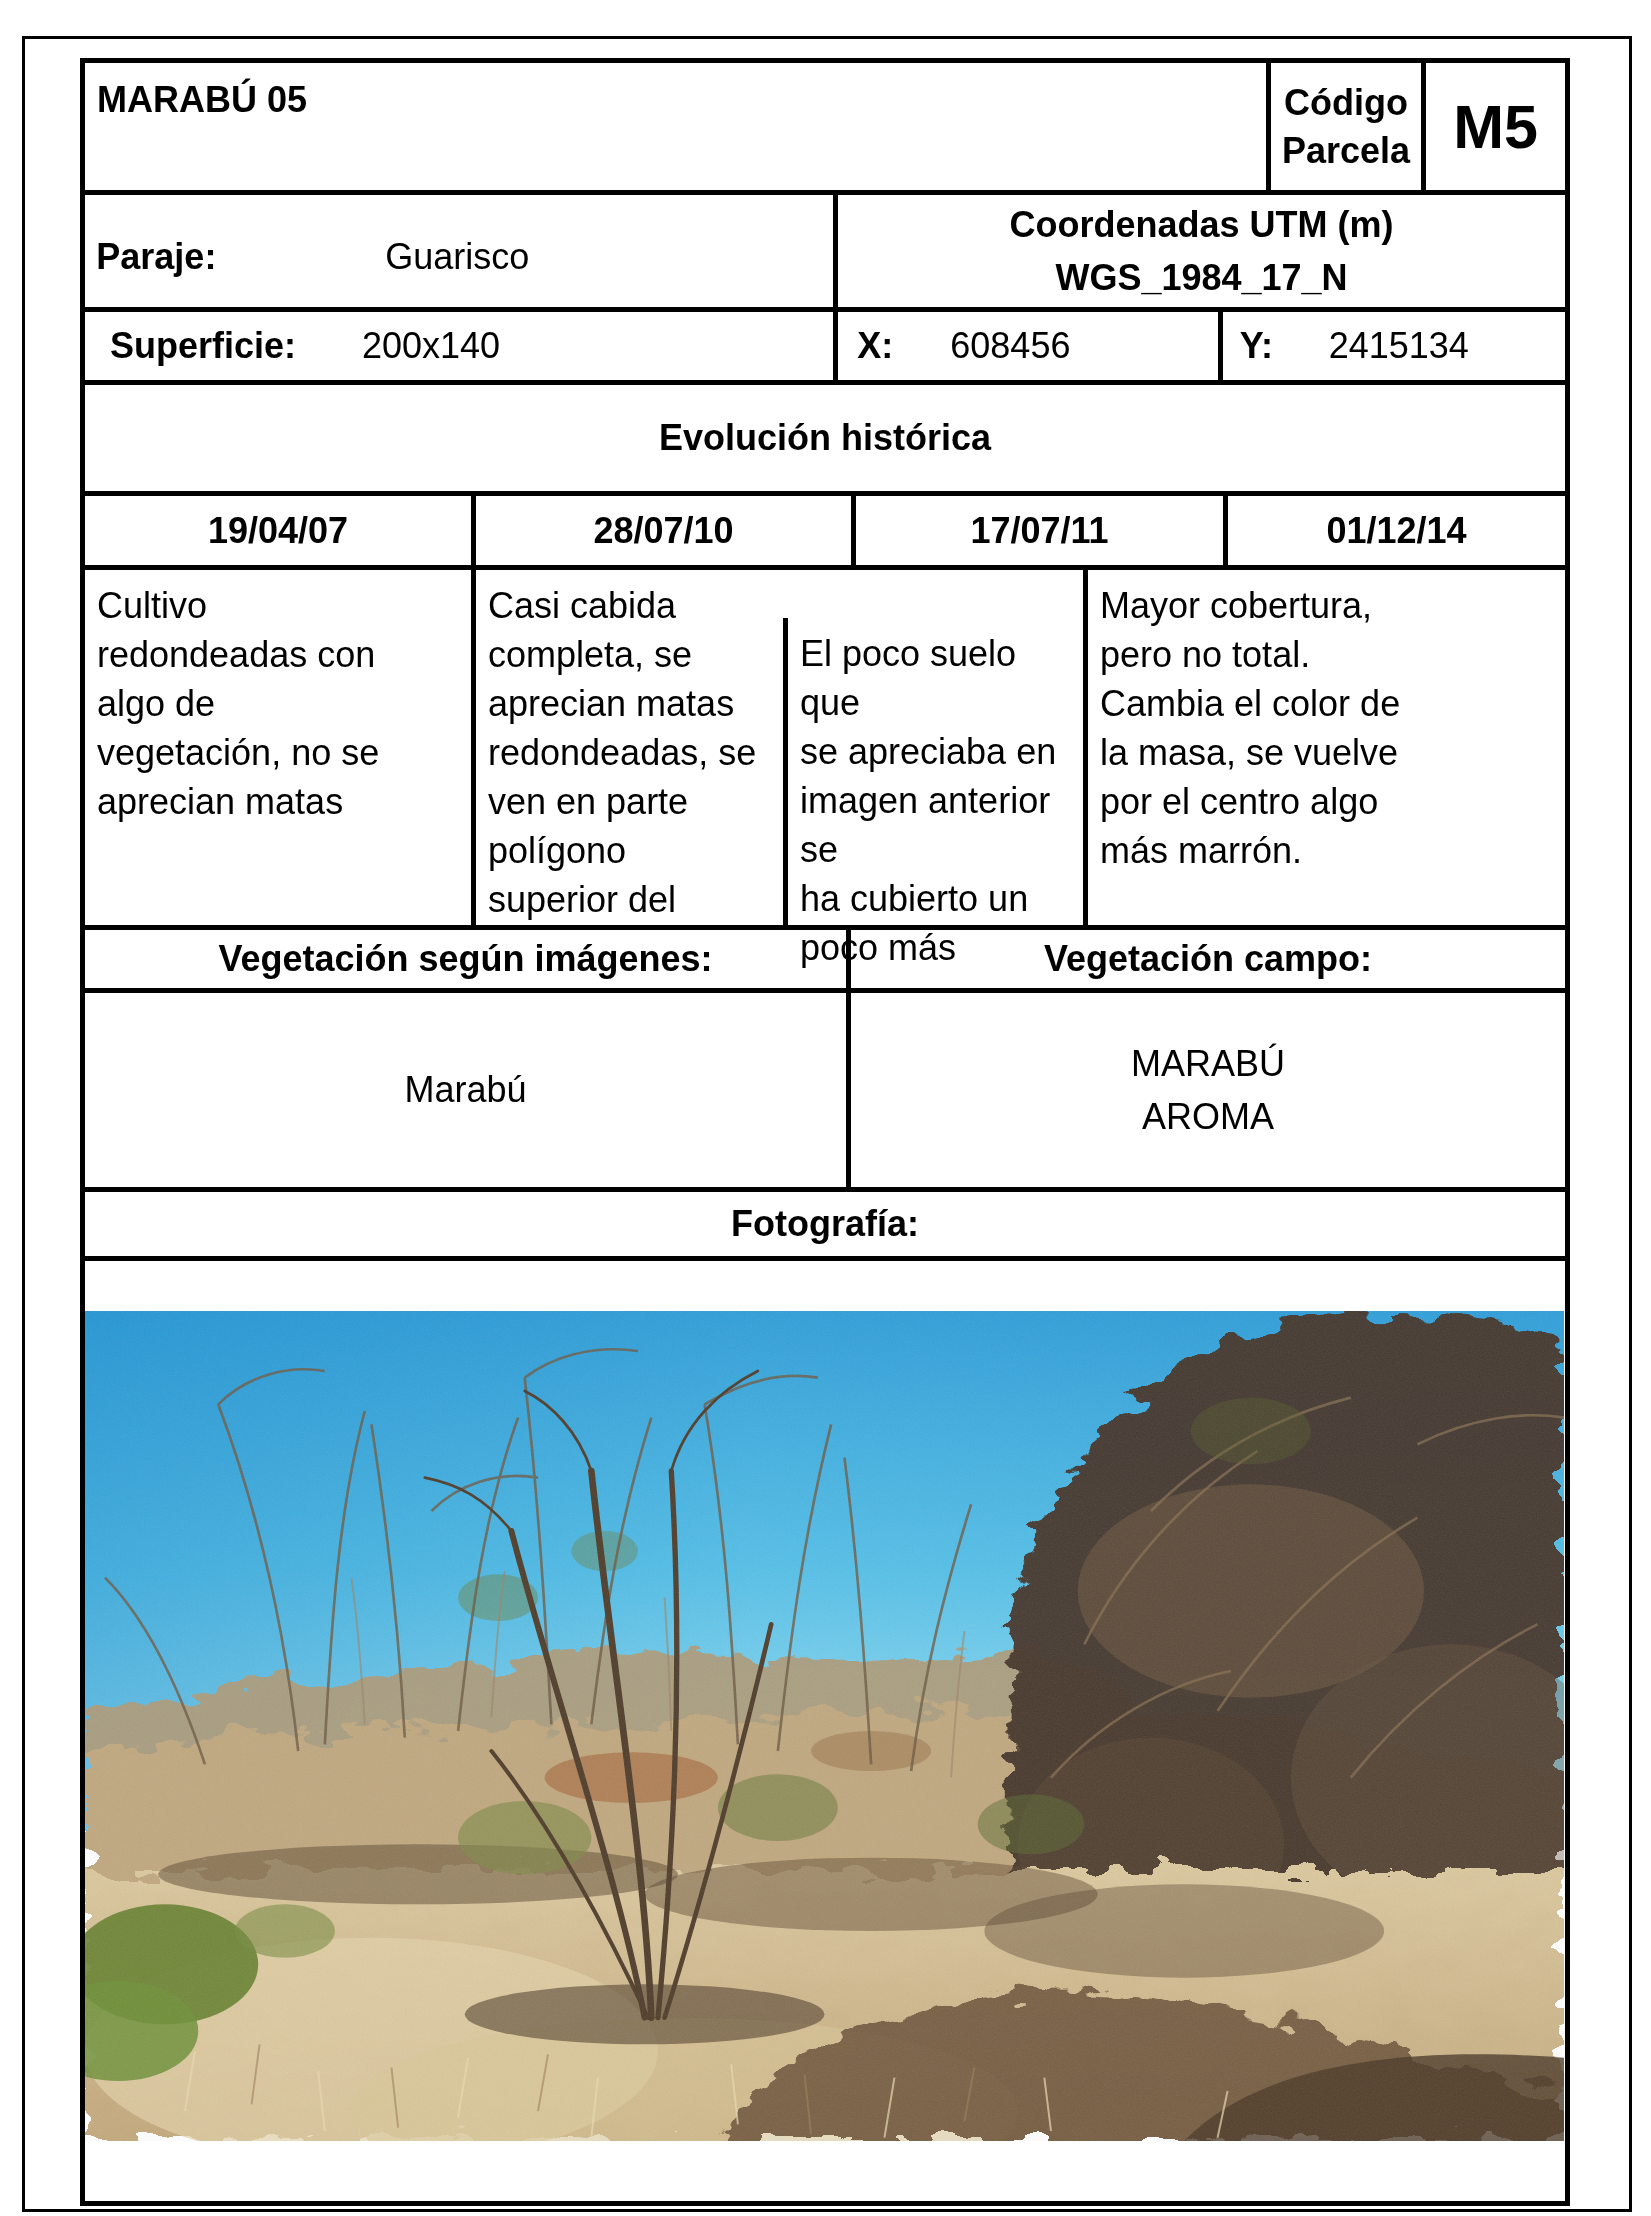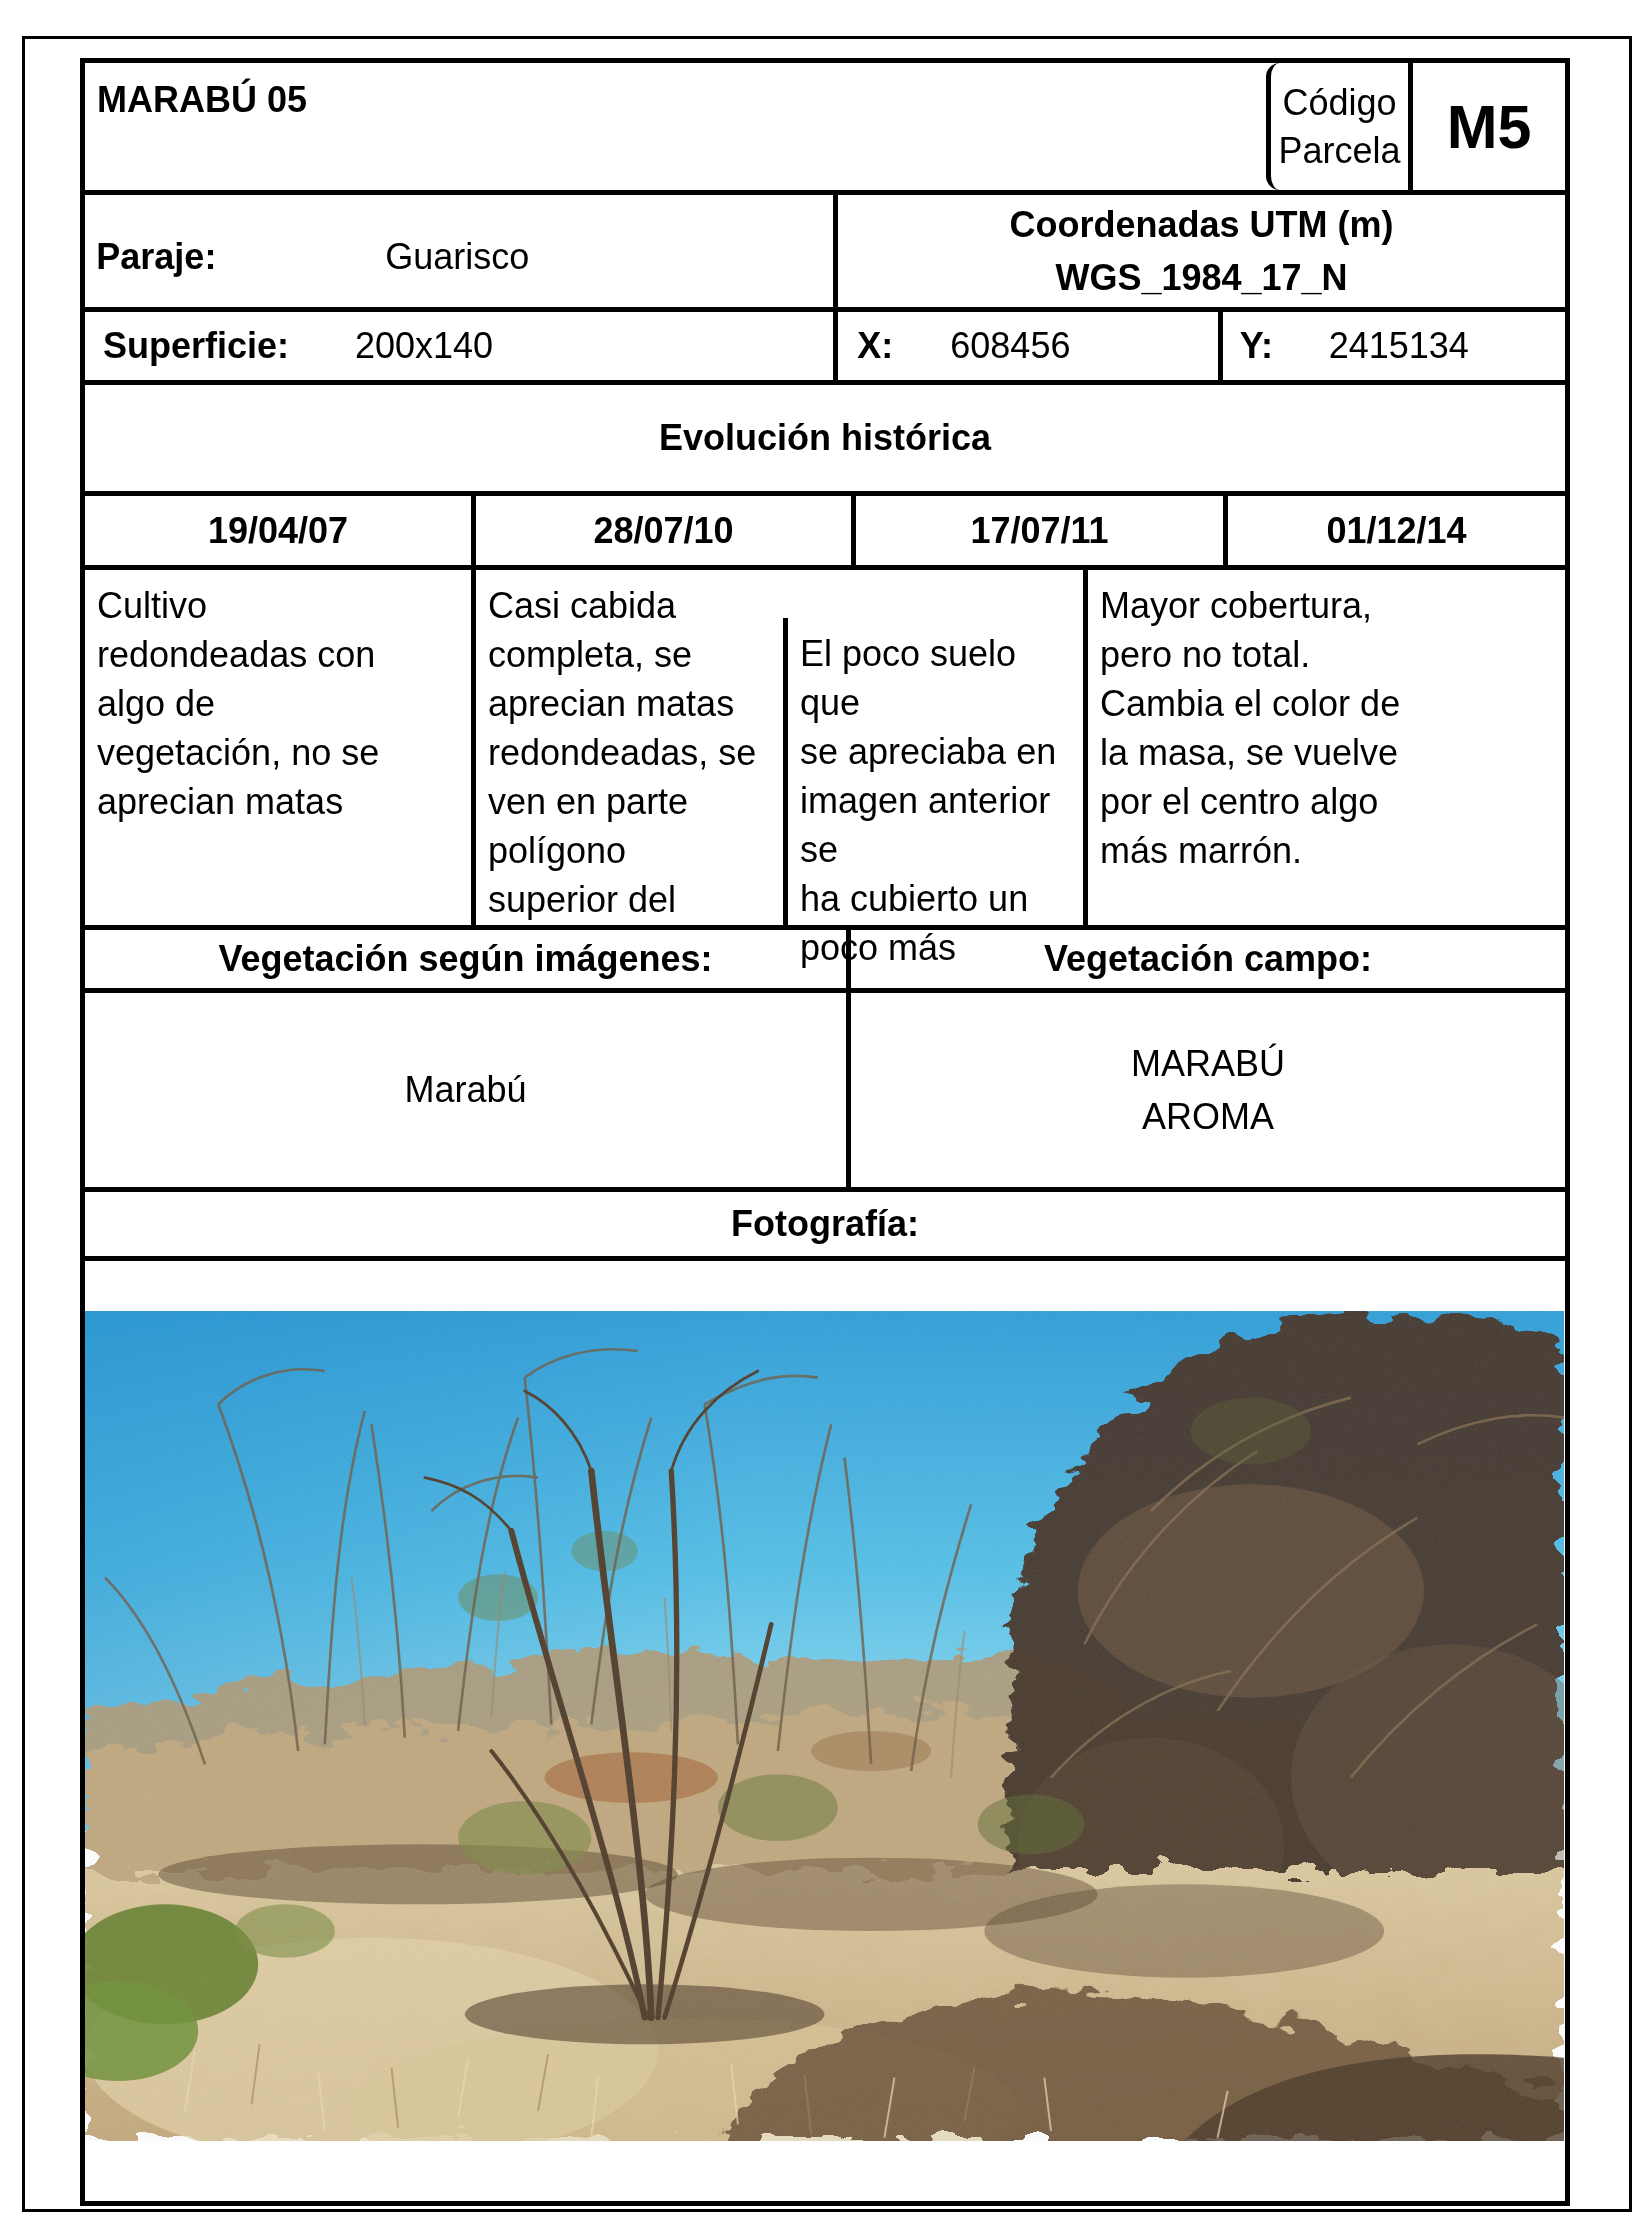--- a/index.html
+++ b/index.html
@@ -35,30 +35,30 @@
   .r4 { height:111px; }
   .r5 { height:74px; }
   .r6 { height:360px; }
   .r7 { height:63px; }
   .r8 { height:199px; }
   .r9 { height:69px; }
   .r10 { flex:1; }
 
   
   .r1 .c-title { width:1181px; padding:16px 0 0 12px; font-weight:bold; }
-  .r1 .c-code  { width:142px; line-height:48px; font-weight:normal;border-radius:14px; }
+  .r1 .c-code  { width:155px; line-height:48px; font-weight:bold; }
   .r1 .c-m5    { flex:1; font-weight:bold; font-size:61px; }
 
   
   .r2 .c-paraje { width:748px; padding-left:11.3px;margin-top:12px; }
   .r2 .c-paraje .lbl { display:inline-block; width:289px; }
   .r2 .c-coords { flex:1; line-height:53px; font-weight:bold; }
 
   
-  .r3 .c-sup { width:748px; padding-left:18px; }
+  .r3 .c-sup { width:748px; padding-left:25px; }
   .r3 .c-sup .lbl { display:inline-block; width:252px; }
   .r3 .c-x { width:385px; padding-left:19.3px; }
   .r3 .c-x .lbl { display:inline-block; width:93px; }
   .r3 .c-y { flex:1; padding-left:16.7px; }
   .r3 .c-y .lbl { display:inline-block; width:89px; }
 
   
   .r5 .d1 { width:386px; } .r5 .d2 { width:380px; } .r5 .d3 { width:372px; } .r5 .d4 { flex:1; }
   .r5 .cell { font-weight:bold; }
 

